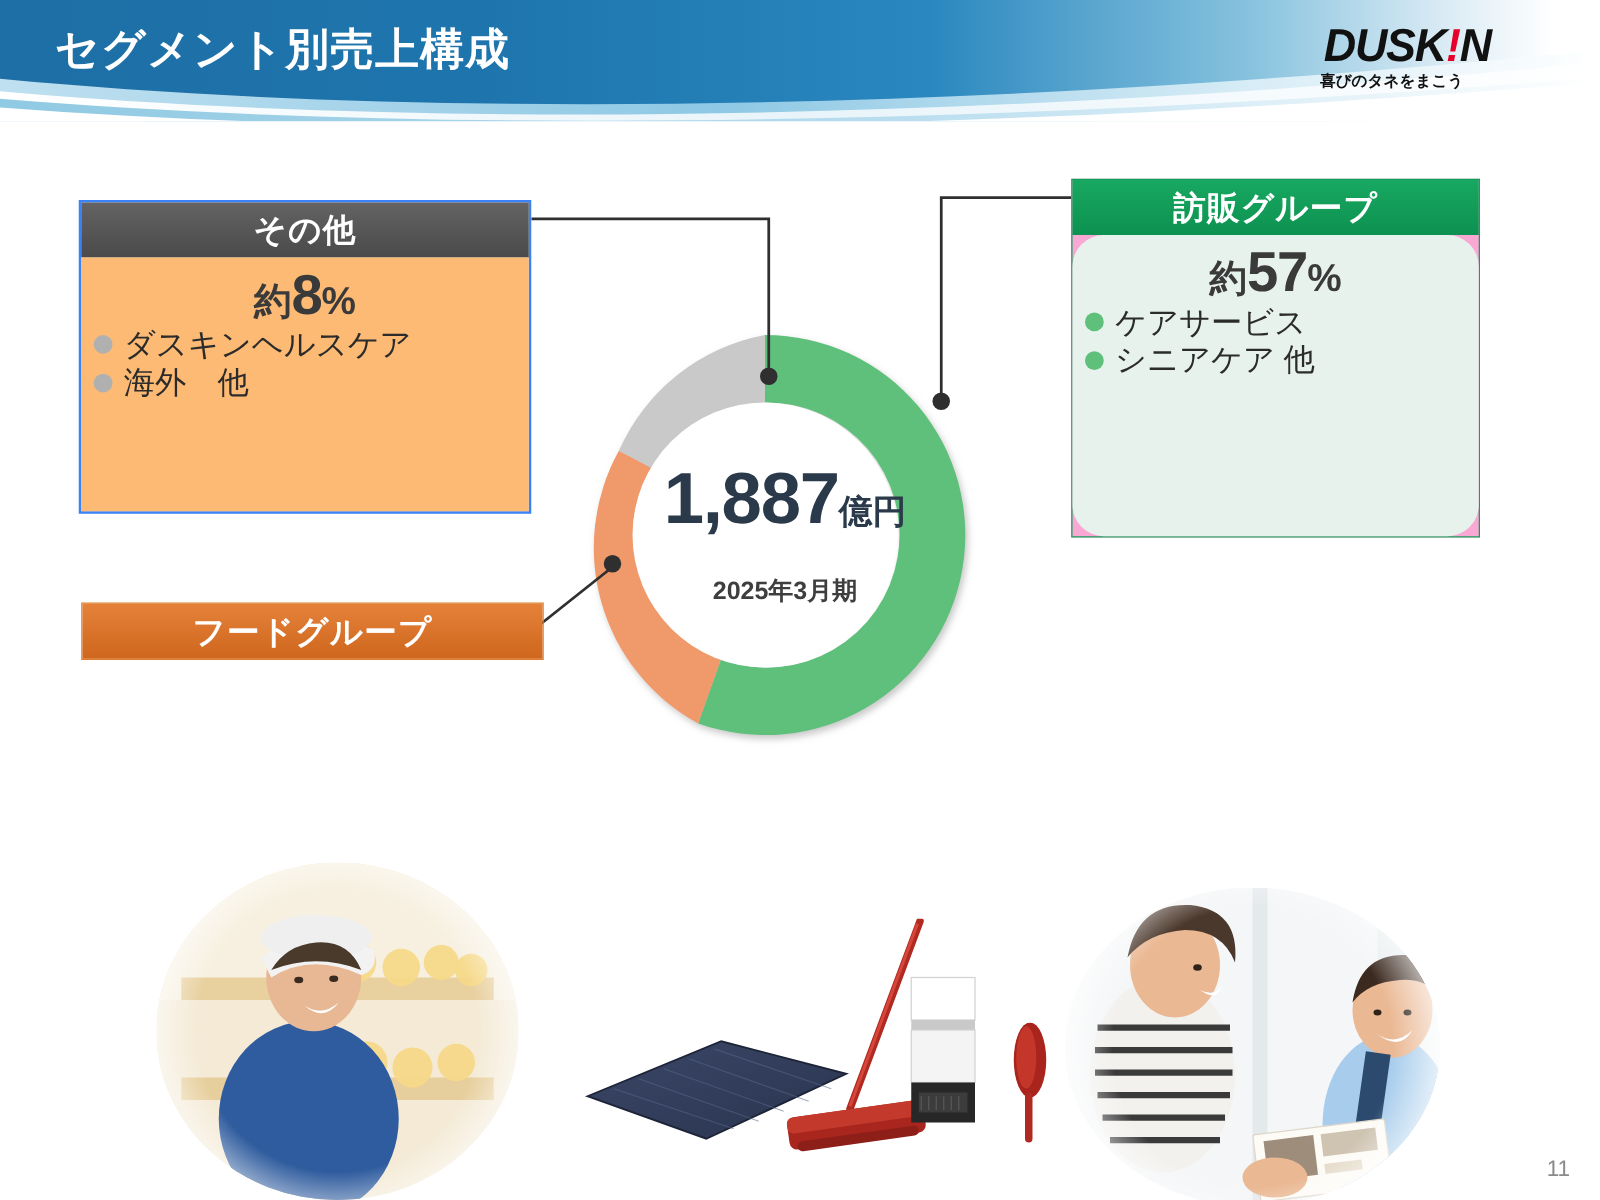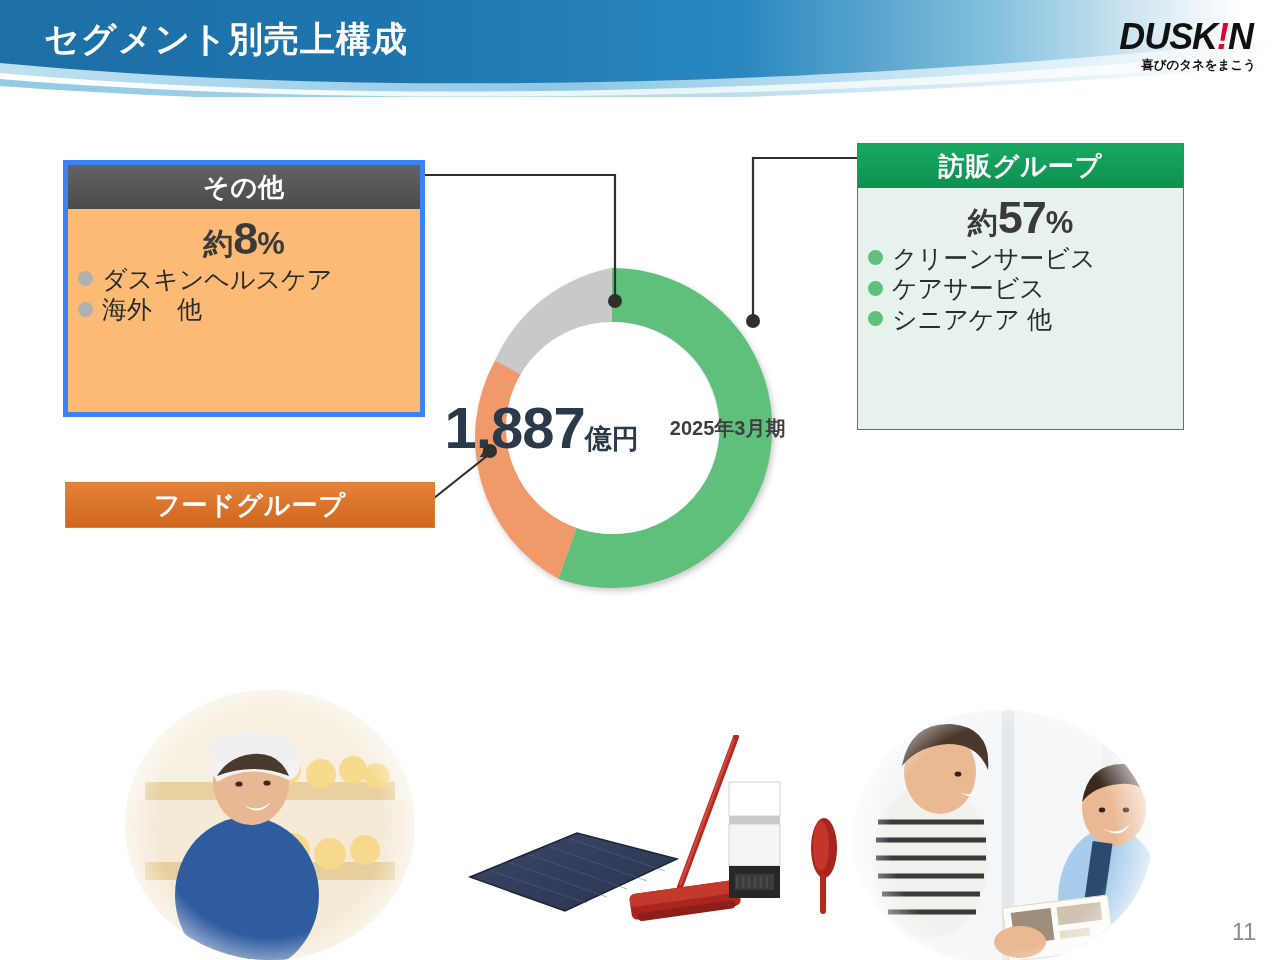--- a/index.html
+++ b/index.html
@@ -38,21 +38,21 @@
     color: #ffffff;
     letter-spacing: 1px;
     white-space: nowrap;
     z-index: 4;
   }
   
   .logo {
     position: absolute;
     right: 24px; top: 18px;
     z-index: 5;
-    text-align: right;
+    text-align: left;
     width: 200px;
   }
   .logo-word {
     font-family: "Liberation Sans", sans-serif;
     font-size: 37px;
     font-weight: 700;
     font-style: italic;
     letter-spacing: -1px;
     color: #111111;
     line-height: 1;
@@ -107,34 +107,34 @@
   }
   .dot {
     width: 15px; height: 15px;
     border-radius: 50%;
     margin-right: 9px;
     flex: 0 0 auto;
   }
 
   
   #box-other { left: 63px; top: 160px; width: 362px;
-    border: 5px solid #3b82f6; background: #f1f1f1; }
+    border: 2px solid #3b82f6; background: #f1f1f1; }
   #box-other .callout-head {
     background: linear-gradient(to bottom, #636363, #4a4a4a);
   }
   #box-other .callout-body { background: #fdba74; height: 203px; }
   #box-other .dot { background: #b0b0b0; }
 
   
   #box-houhan { left: 857px; top: 143px; width: 327px;
     border: 1px solid #13a05c; background: #f9a8d4; }
   #box-houhan .callout-head {
     background: linear-gradient(to bottom, #18a861, #0d9150);
   }
-  #box-houhan .callout-body { background: #e7f2ec; height: 241px; }
+  #box-houhan .callout-body { background: #e7f2ec; height: 241px; border-radius: 25px; }
   #box-houhan .dot { background: #5fc07c; }
 
   
   #box-food { left: 65px; top: 482px; width: 370px;
     border: 1px solid #e07c2a; background: #fbeee6; }
   #box-food .callout-head {
     background: linear-gradient(to bottom, #e5823a, #cf661d);
   }
   #box-food .callout-body { background: #fbeee7; height: 122px; }
   #box-food .dot { background: #f0996b; }
@@ -144,22 +144,22 @@
 
   
   .donut-wrap {
     position: absolute;
     left: 432px; top: 248px;
     width: 360px; height: 360px;
     z-index: 2;
   }
   .donut-center {
     position: absolute;
-    left: 3px; top: 0; width: 360px; height: 360px;
-    display: flex; flex-direction: row;
+    left: 16px; top: 0; width: 360px; height: 360px;
+    display: flex; flex-direction: column;
     align-items: center; justify-content: center;
     pointer-events: none;
     gap: 31px;
   }
   .center-amount {
     font-size: 58px;
     font-weight: 700;
     color: #2b3a4a;
     letter-spacing: -1px;
     line-height: 1;
@@ -189,21 +189,21 @@
     content: "";
     position: absolute; inset: -2px;
     border-radius: 50%;
     background: radial-gradient(circle at 50% 50%,
       rgba(255,255,255,0) 56%, rgba(255,255,255,0.72) 76%, #ffffff 92%);
   }
 
   .page-num {
     position: absolute;
     right: 24px; bottom: 14px;
-    font-size: 23px;
+    font-size: 18px;
     color: #8b8b8b;
     z-index: 6;
   }
 </style>
 </head>
 <body>
 
 <div class="header">
   <div class="header-bg"></div>
   <svg class="header-swoosh" viewBox="0 0 1280 97" preserveAspectRatio="none">
@@ -419,24 +419,20 @@
 
 <div class="callout" id="box-houhan">
   <div class="callout-head">訪販グループ</div>
   <div class="callout-body">
     <div class="pct">
       <span class="approx">約</span><span class="num">57</span><span class="sym">%</span>
     </div>
     <ul class="bullets">
       <li class="bullet">
         <span class="dot"></span>
-        <span>クリーンサービス</span>
-      </li>
-      <li class="bullet">
-        <span class="dot"></span>
         <span>ケアサービス</span>
       </li>
       <li class="bullet">
         <span class="dot"></span>
         <span>シニアケア 他</span>
       </li>
     </ul>
   </div>
 </div>
 

